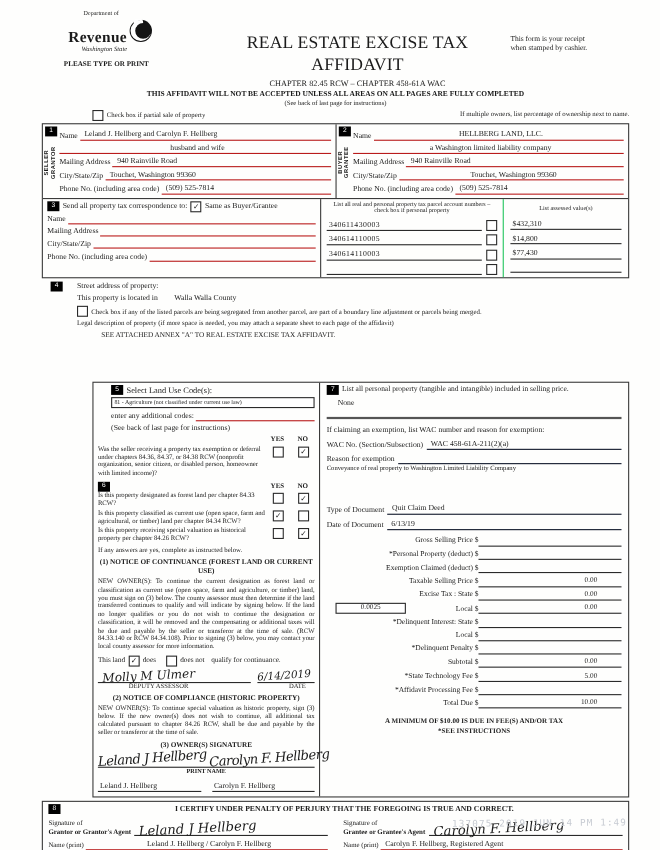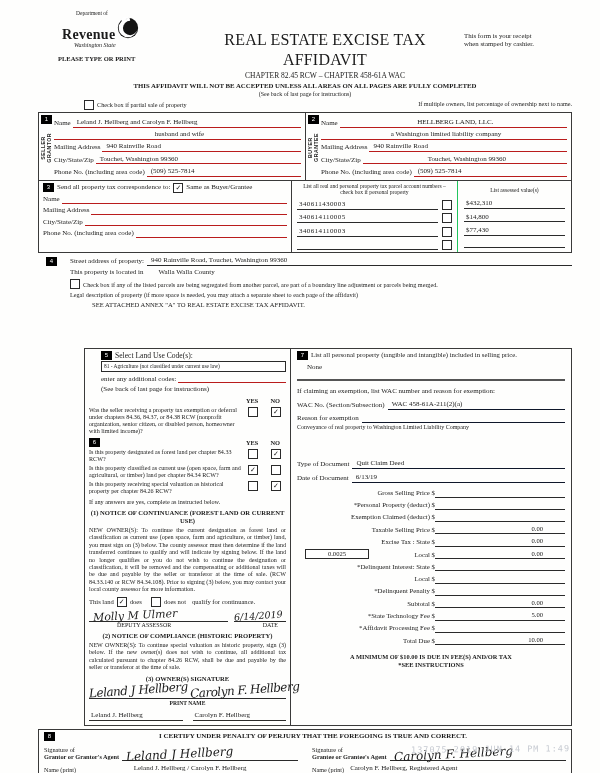--- a/index.html
+++ b/index.html
@@ -264,21 +264,20 @@
         <div class="vrow">$77,430</div>
         <div class="vrow"></div>
       </div>
     </div>
   </div>
 
   <div class="sec4">
     <div class="s4line">
         <span class="secno">4</span>
       <span style="margin-left:10px;">Street address of property:</span>
-      <span class="uline" style="flex:1;padding-left:4px;">940 Rainville Road, Touchet, Washington 99360</span>
       </div>
     <div class="s4line" style="margin-left:24px;">
         <span>This property is located in</span>
       <span style="margin-left:12px;">Walla Walla County</span>
       </div>
     <div class="s4line small" style="margin-left:24px;">
         <span class="cb"></span>
       <span>Check box if any of the listed parcels are being segregated from another parcel, are part of a boundary line adjustment or parcels being merged.</span>
       </div>
     <div class="s4line small" style="margin-left:24px;">

